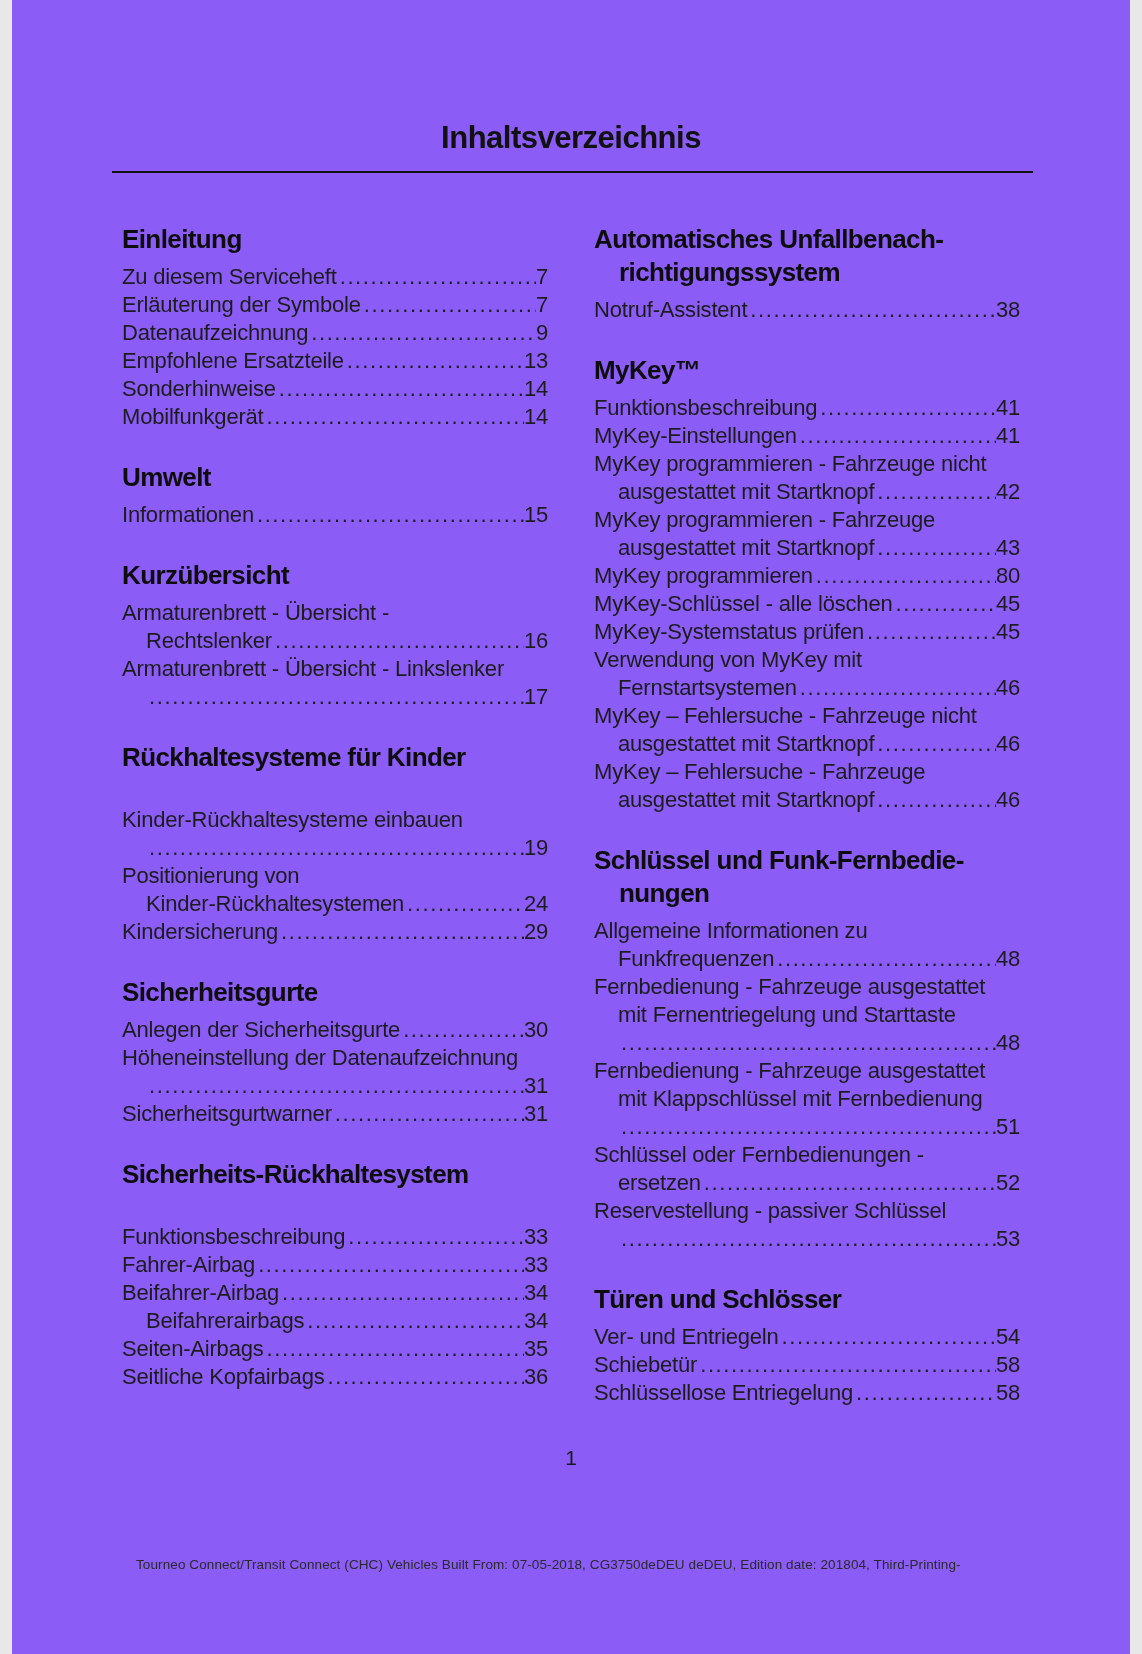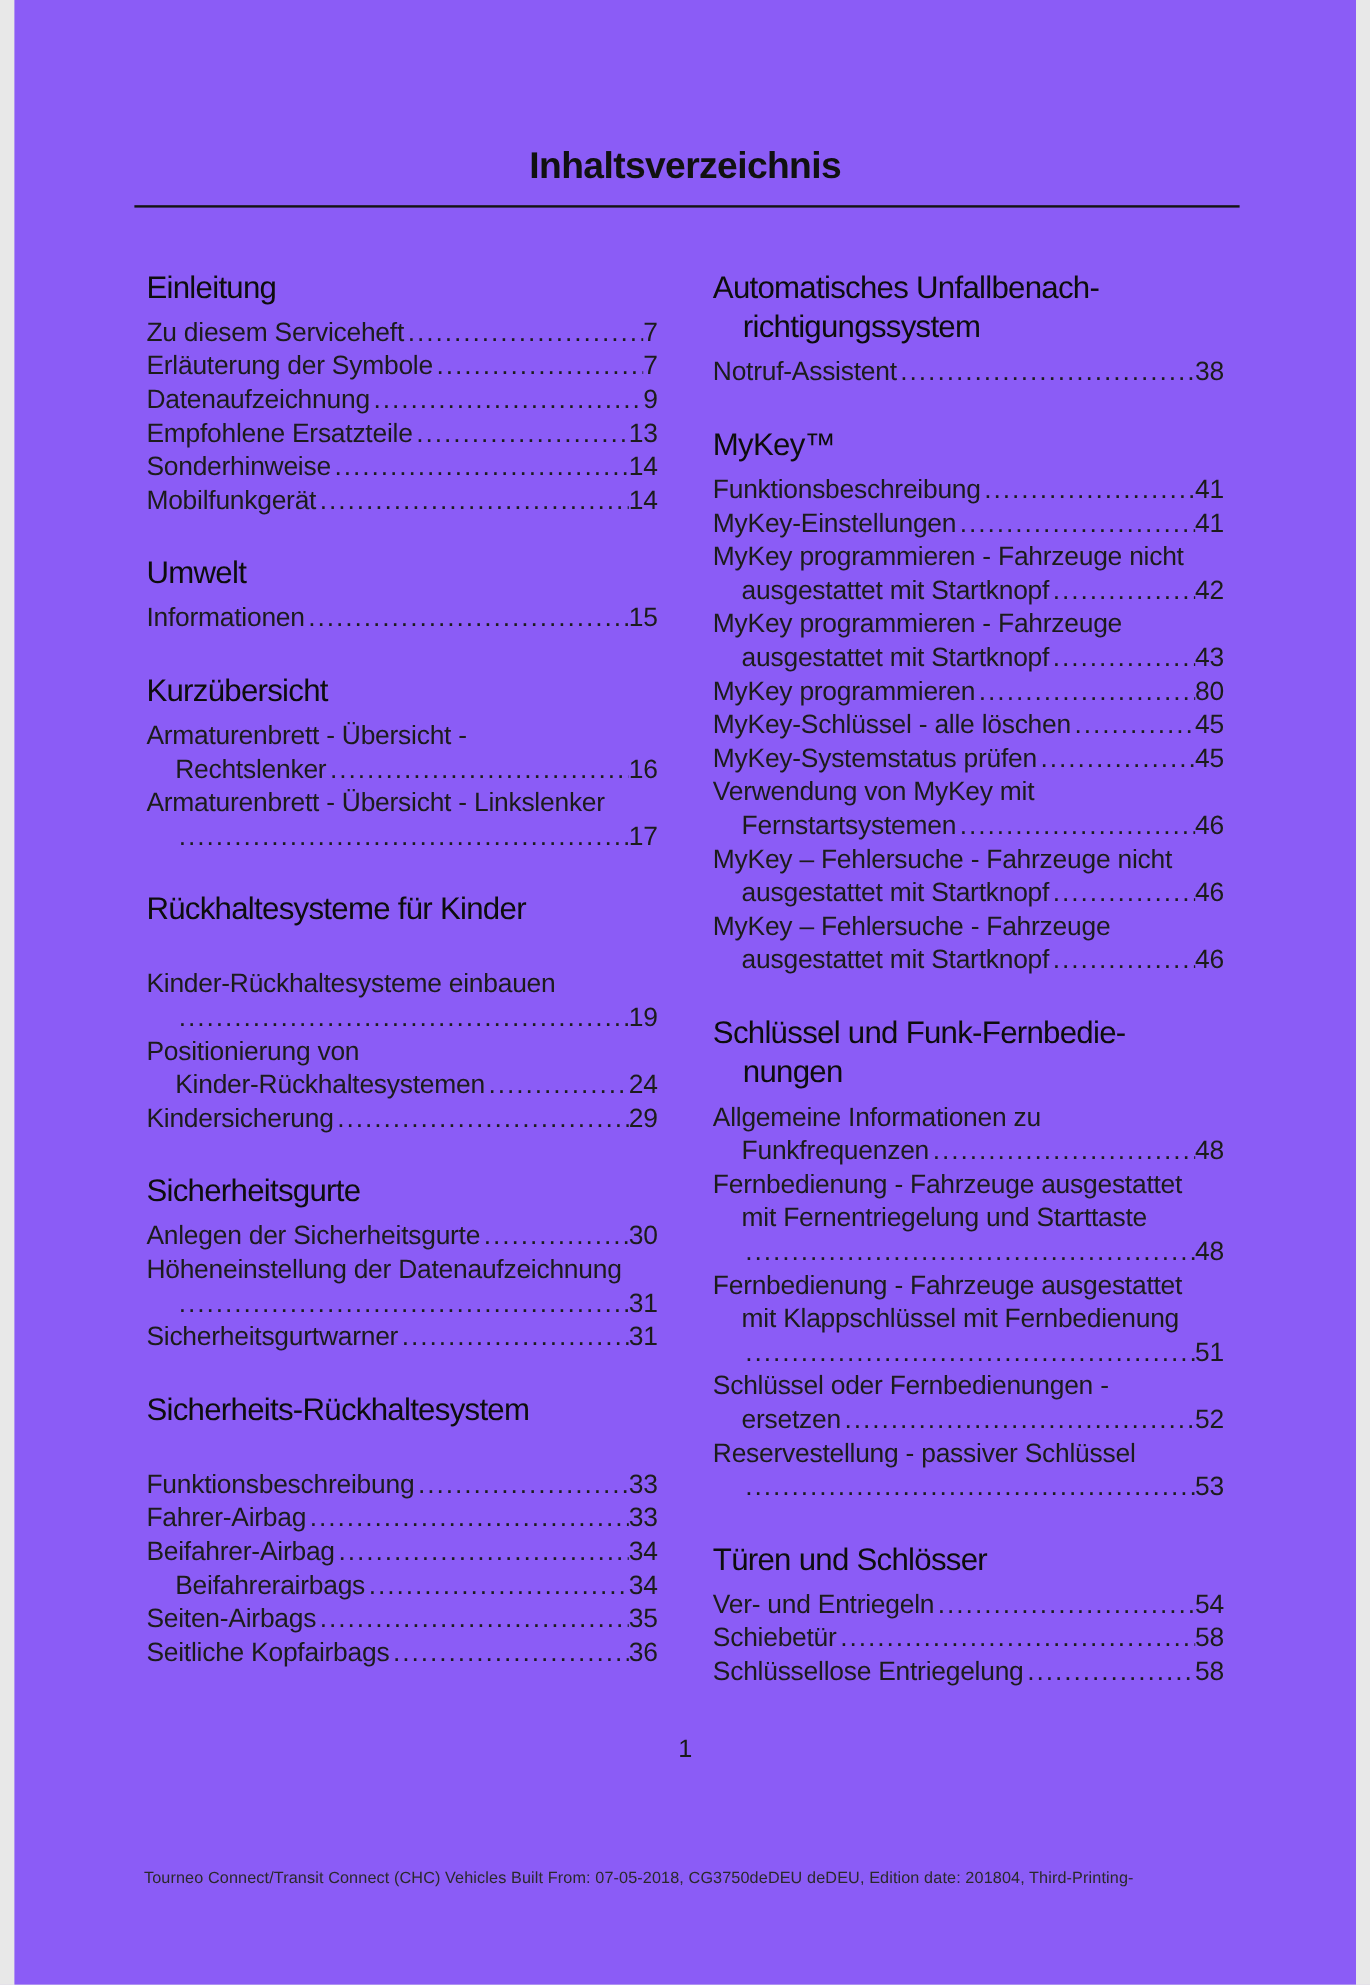--- a/index.html
+++ b/index.html
@@ -11,42 +11,42 @@
   }
   .title{
     margin:0;padding-top:120px;text-align:center;
     font-size:31px;font-weight:bold;letter-spacing:-0.5px;color:#111;
   }
   .rule{height:2px;background:#141414;margin:15px 97px 0 100px;}
   .columns{display:flex;gap:46px;padding-left:110px;margin-top:50px;}
   .col{width:426px;flex:0 0 426px;}
   .toc-section{margin-bottom:30px;}
   .sec-heading{
-    font-size:26px;font-weight:normal;line-height:33px;
+    font-size:26px;font-weight:bold;line-height:33px;
     letter-spacing:-0.6px;margin:0 0 7px 0;color:#0d0d0d;
   }
   .sec-heading .hline2{padding-left:25px;}
   .gap{height:25px;}
   .toc-entry{font-size:22px;line-height:28px;color:#1c1c1c;letter-spacing:-0.2px;}
   .eline{white-space:nowrap;}
   .eline.cont{padding-left:24px;}
   .elast{display:flex;align-items:baseline;}
   .elast.cont{padding-left:24px;}
   .elast .label{white-space:nowrap;flex:0 0 auto;}
   .dots{
     flex:1 1 auto;overflow:hidden;white-space:nowrap;
     letter-spacing:1.6px;padding-left:3px;min-width:0;
   }
   .pagenum{white-space:nowrap;flex:0 0 auto;}
   .page-number{
     position:absolute;top:1446px;left:0;width:100%;text-align:center;
     font-size:21px;color:#1a1a1a;
   }
   .footer{
-    position:absolute;top:1557px;left:108px;width:960px;
+    position:absolute;top:1557px;left:124px;width:960px;
     font-size:13.5px;color:#2a2a2a;letter-spacing:0.1px;white-space:nowrap;
   }
 </style>
 </head>
 <body>
 
 <div class="page">
   <h1 class="title">Inhaltsverzeichnis</h1>
   <div class="rule"></div>
   <div class="columns">

